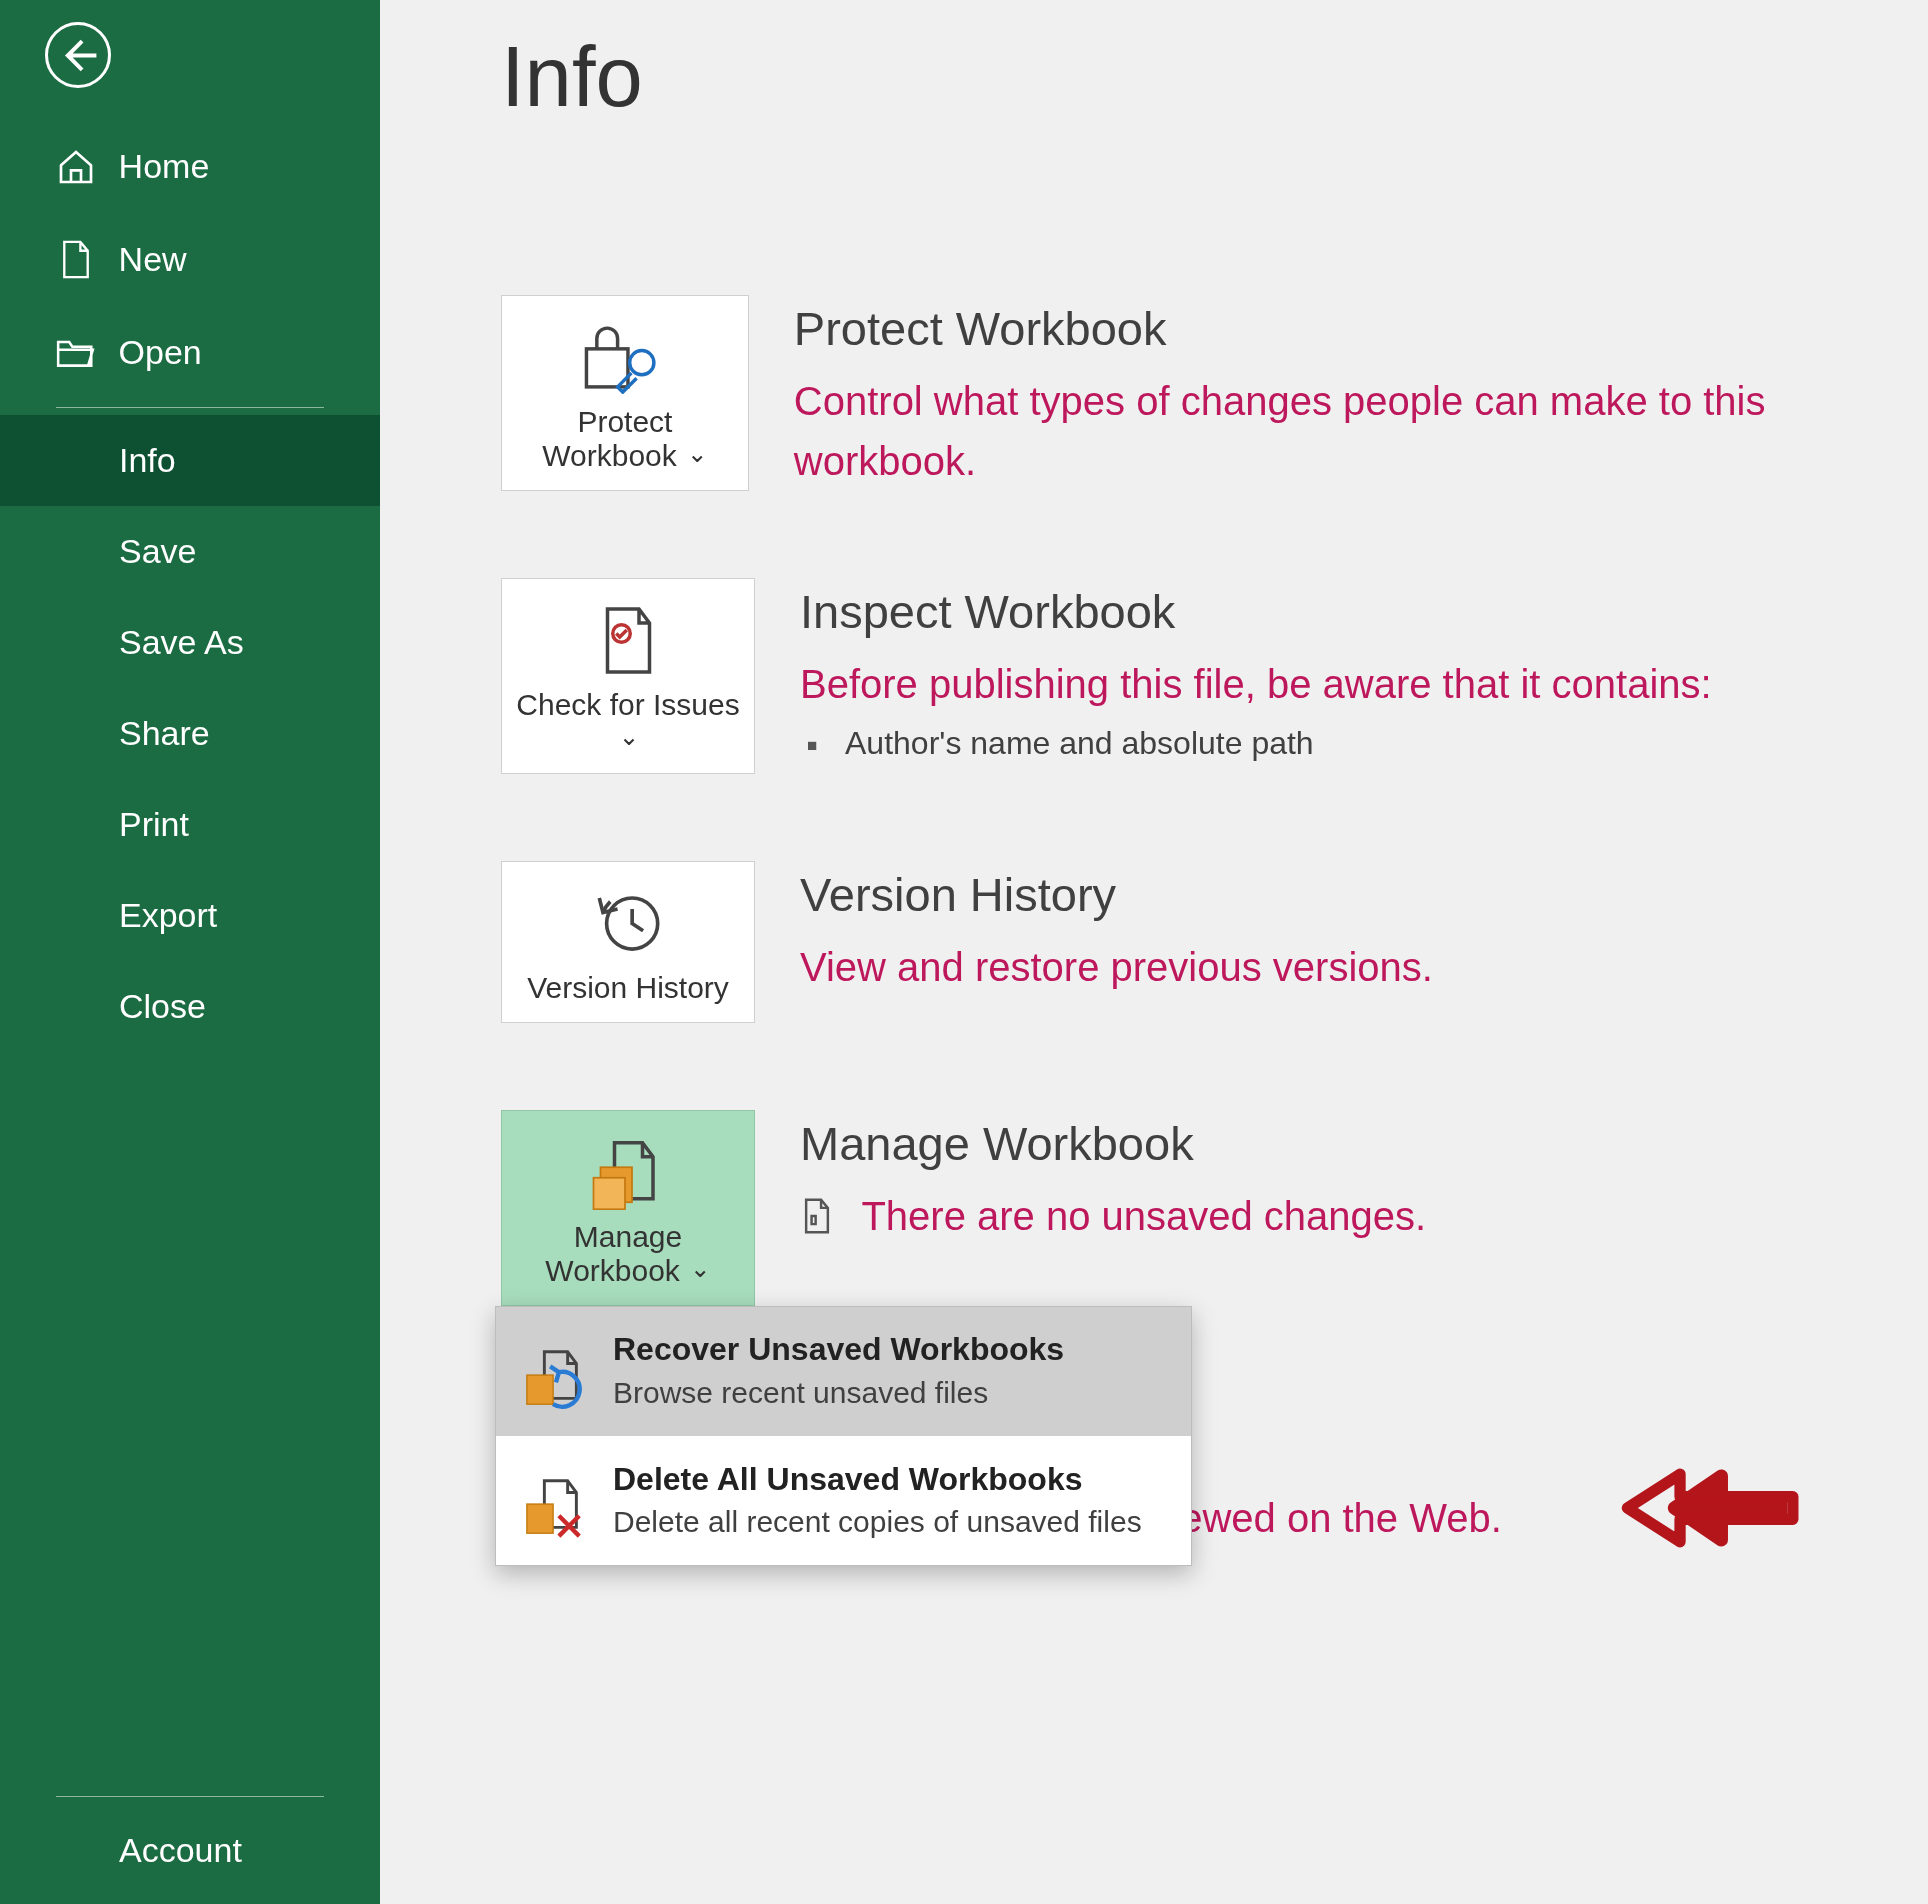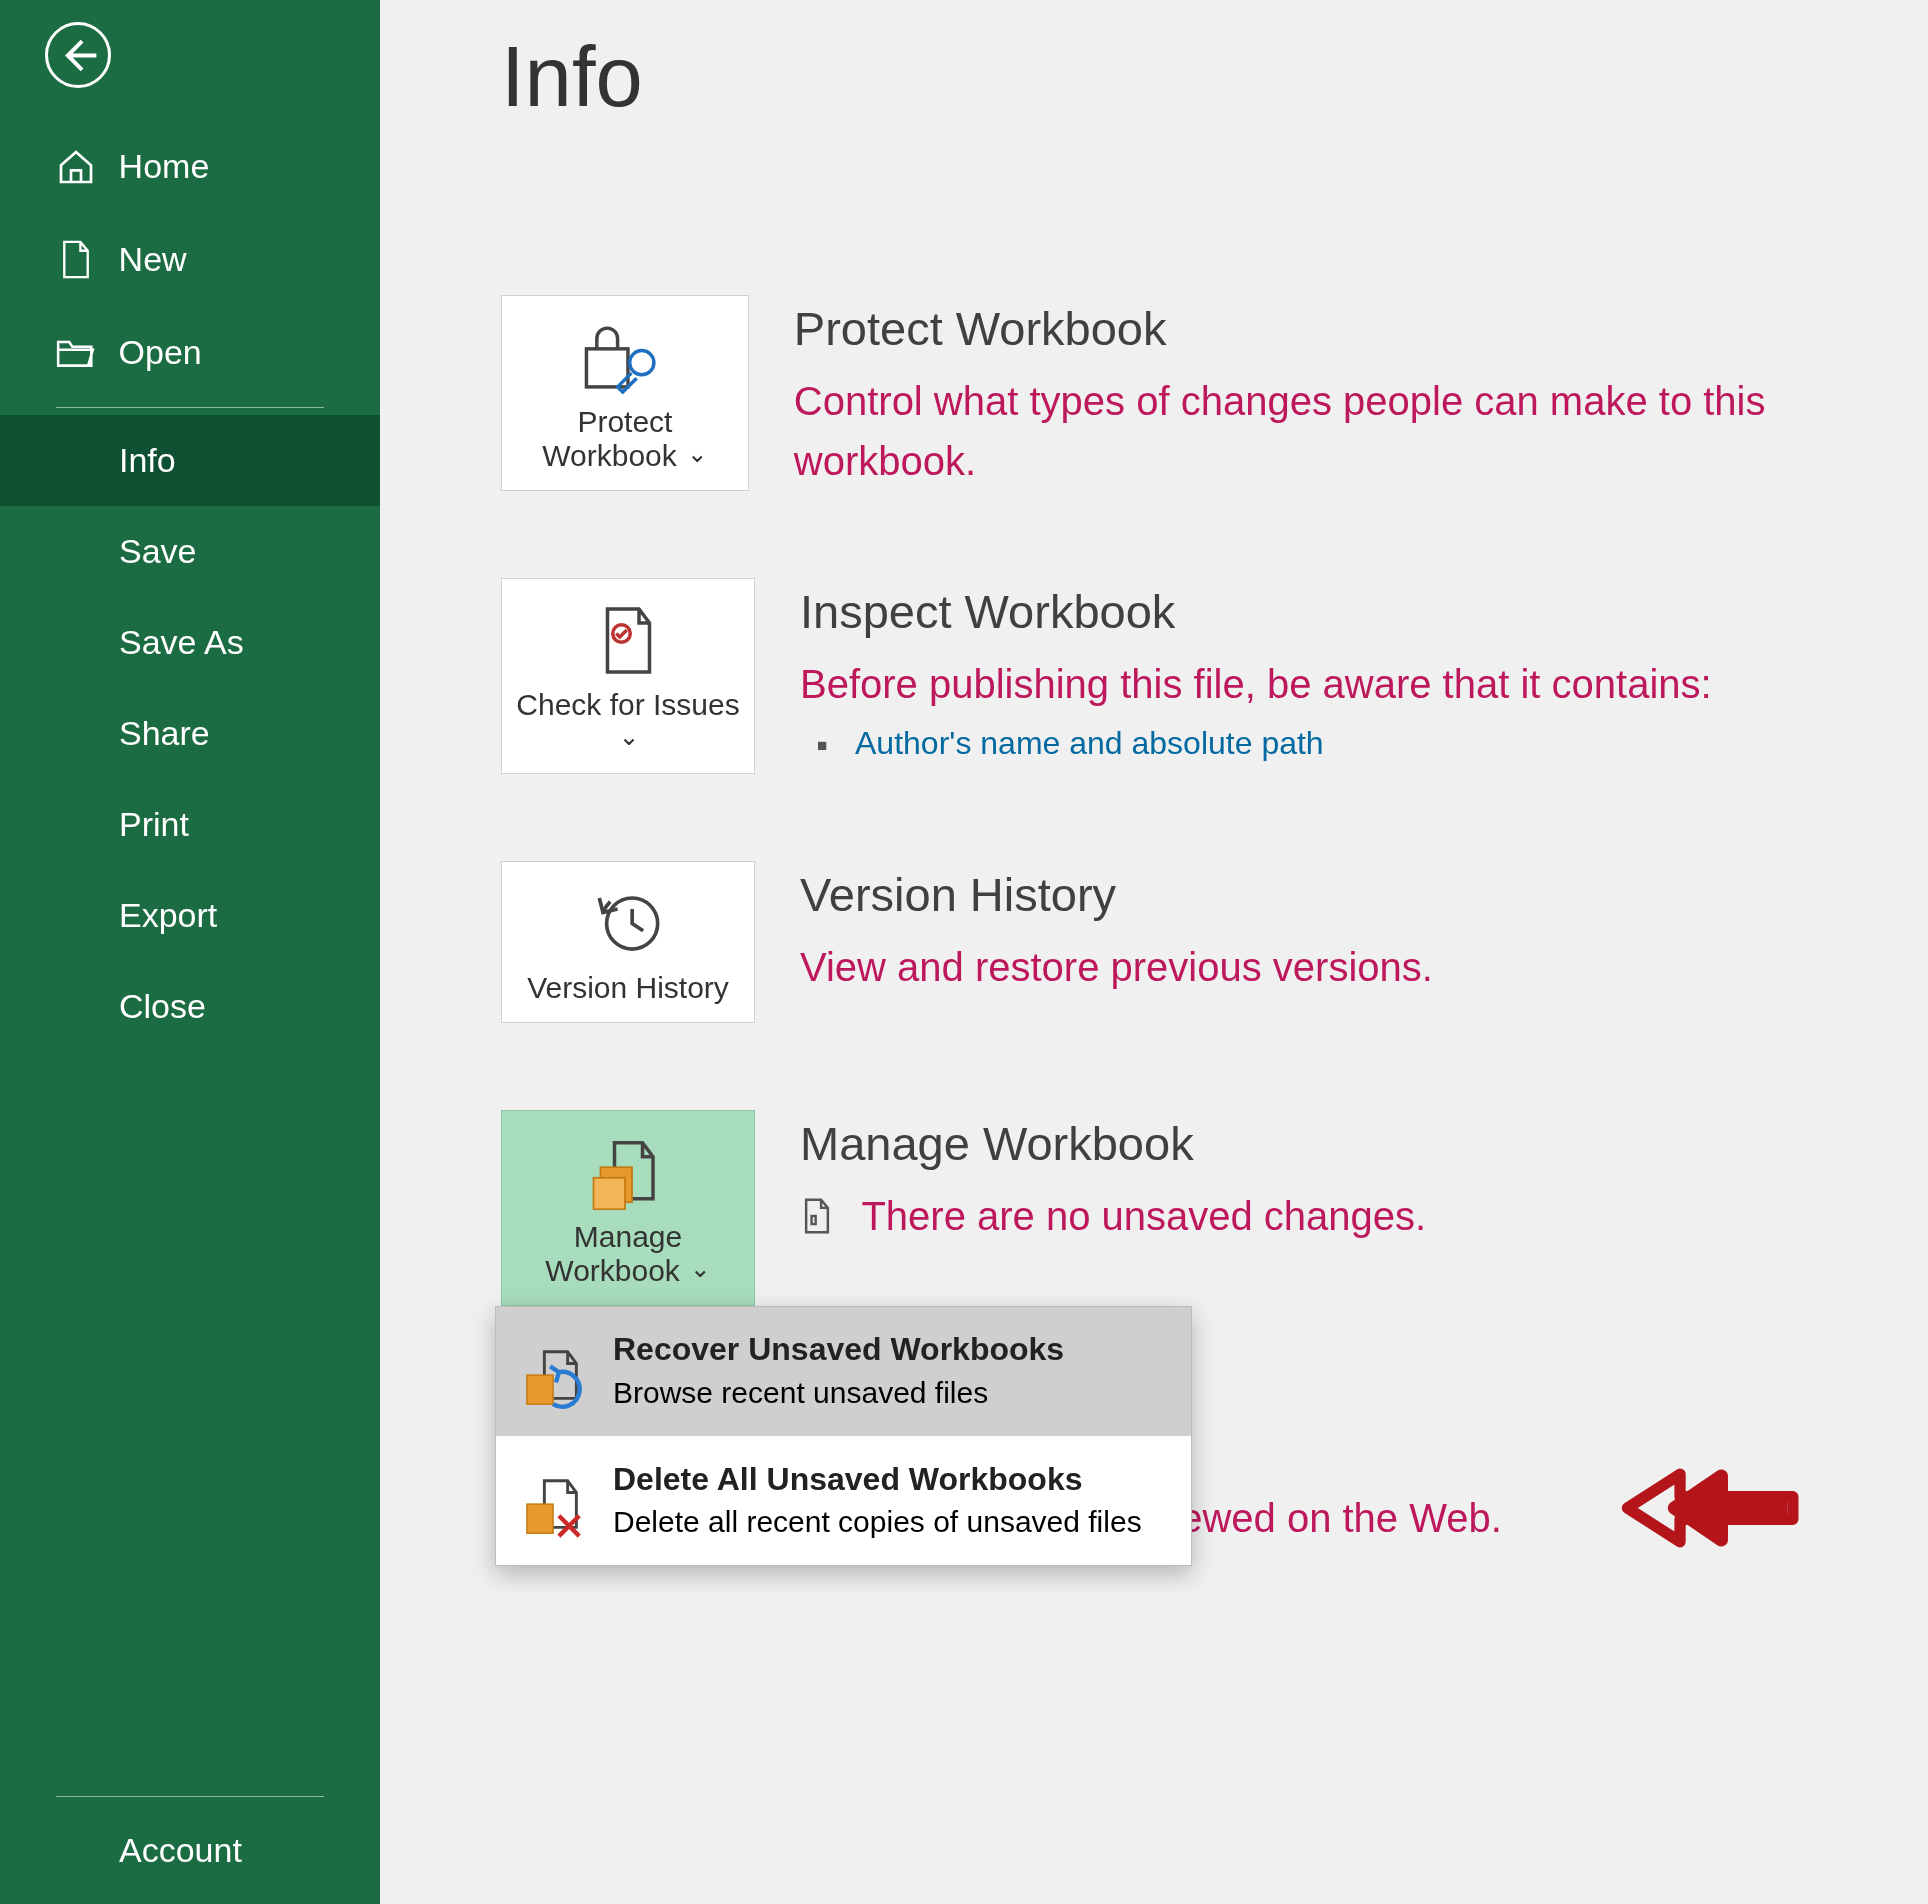--- a/index.html
+++ b/index.html
@@ -112,21 +112,21 @@
   }
   ul.bullets li::before {
     content: "\25A0";
     font-size: 17px;
     color: #555;
     display: inline-block;
     width: 38px;
     margin-left: -38px;
     vertical-align: 2.8px;
   }
-  ul.bullets li { font-size: 32px; color: #0369a1; margin-left: 10px; }
+  ul.bullets li { font-size: 32px; color: #404040; }
   .inline-icon {
     display:inline-flex; vertical-align:-5.6px; margin-right:17px;
   }
 
   
   .menu {
     position: absolute;
     top: 100%;
     left: -5.6px;
     width: 697px;
@@ -137,21 +137,21 @@
   }
   .menu-item {
     display: flex;
     align-items: flex-end;
     gap: 22.6px;
     padding: 24.5px 26px;
   }
   .menu-item.hovered { background: #cfcfcf; }
   .menu-item .mi-icon { width: 68px; height: 68px; flex-shrink:0; margin-top:3.8px; display:flex;align-items:center;justify-content:center;}
   .mi-title { font-size: 32px; font-weight: 700; color: #222; margin-bottom: 5.6px; }
-  .mi-desc  { font-size: 30px; color: #000000; line-height:1.25; }
+  .mi-desc  { font-size: 30px; color: #404040; line-height:1.25; }
 
   
   .annot-arrow {
     position: absolute;
     left: 1238px;
     top: 1461px;
     z-index: 20;
   }
 </style>
 </head>

